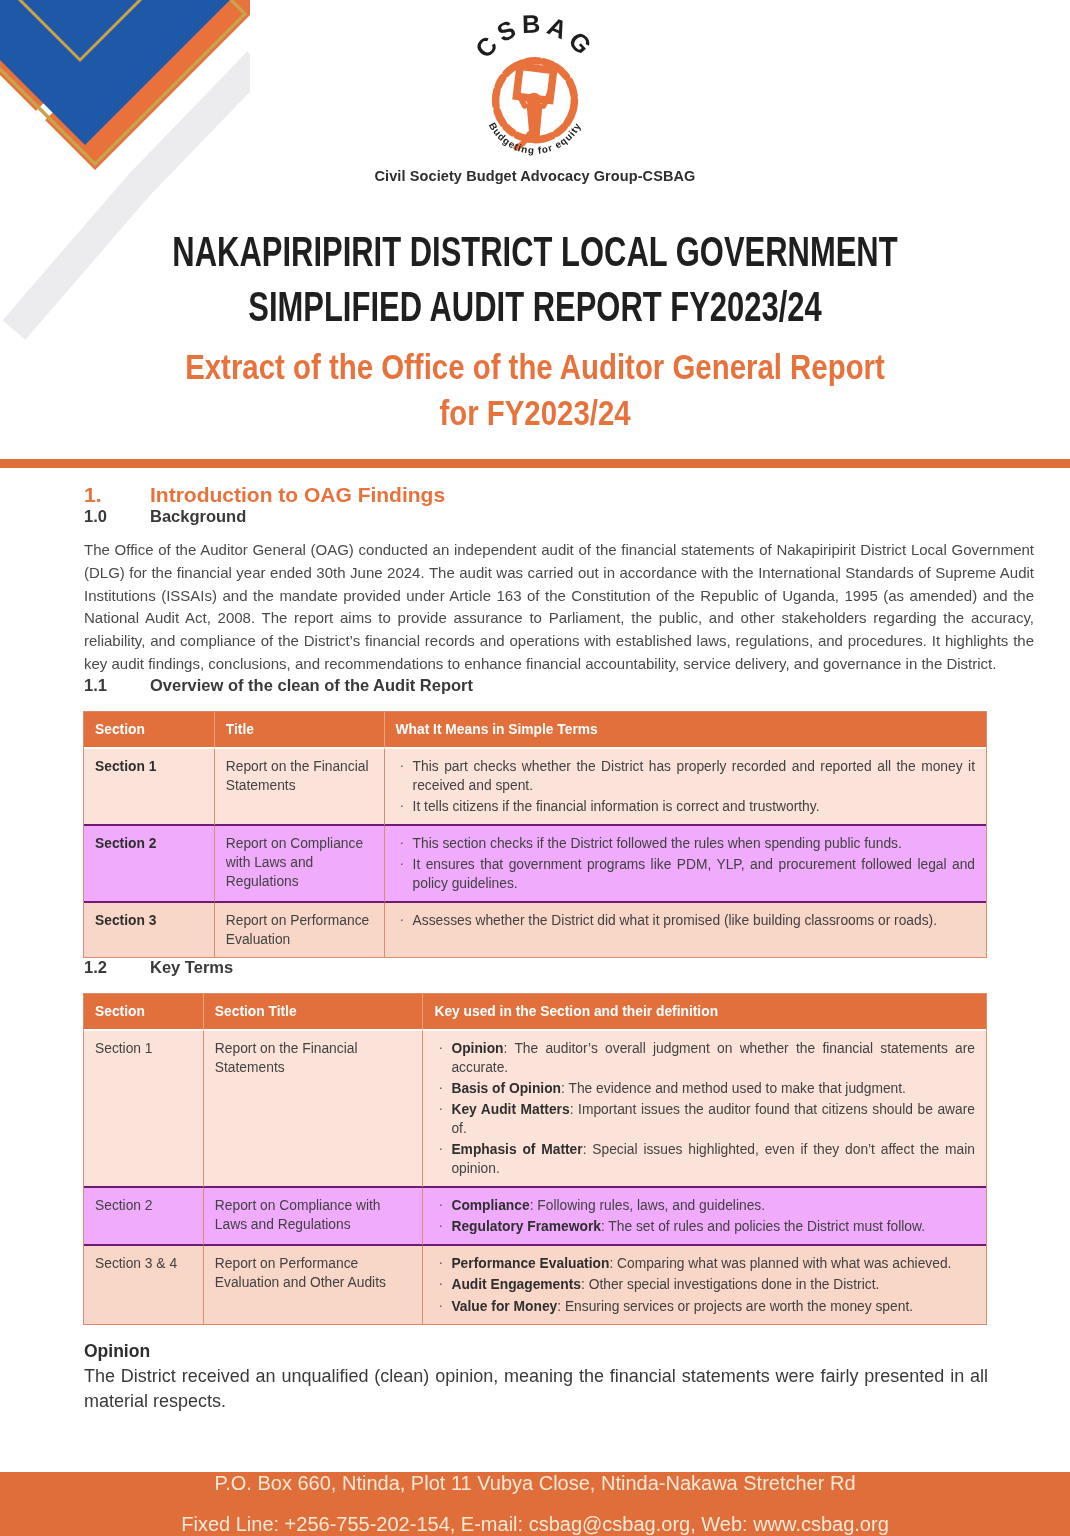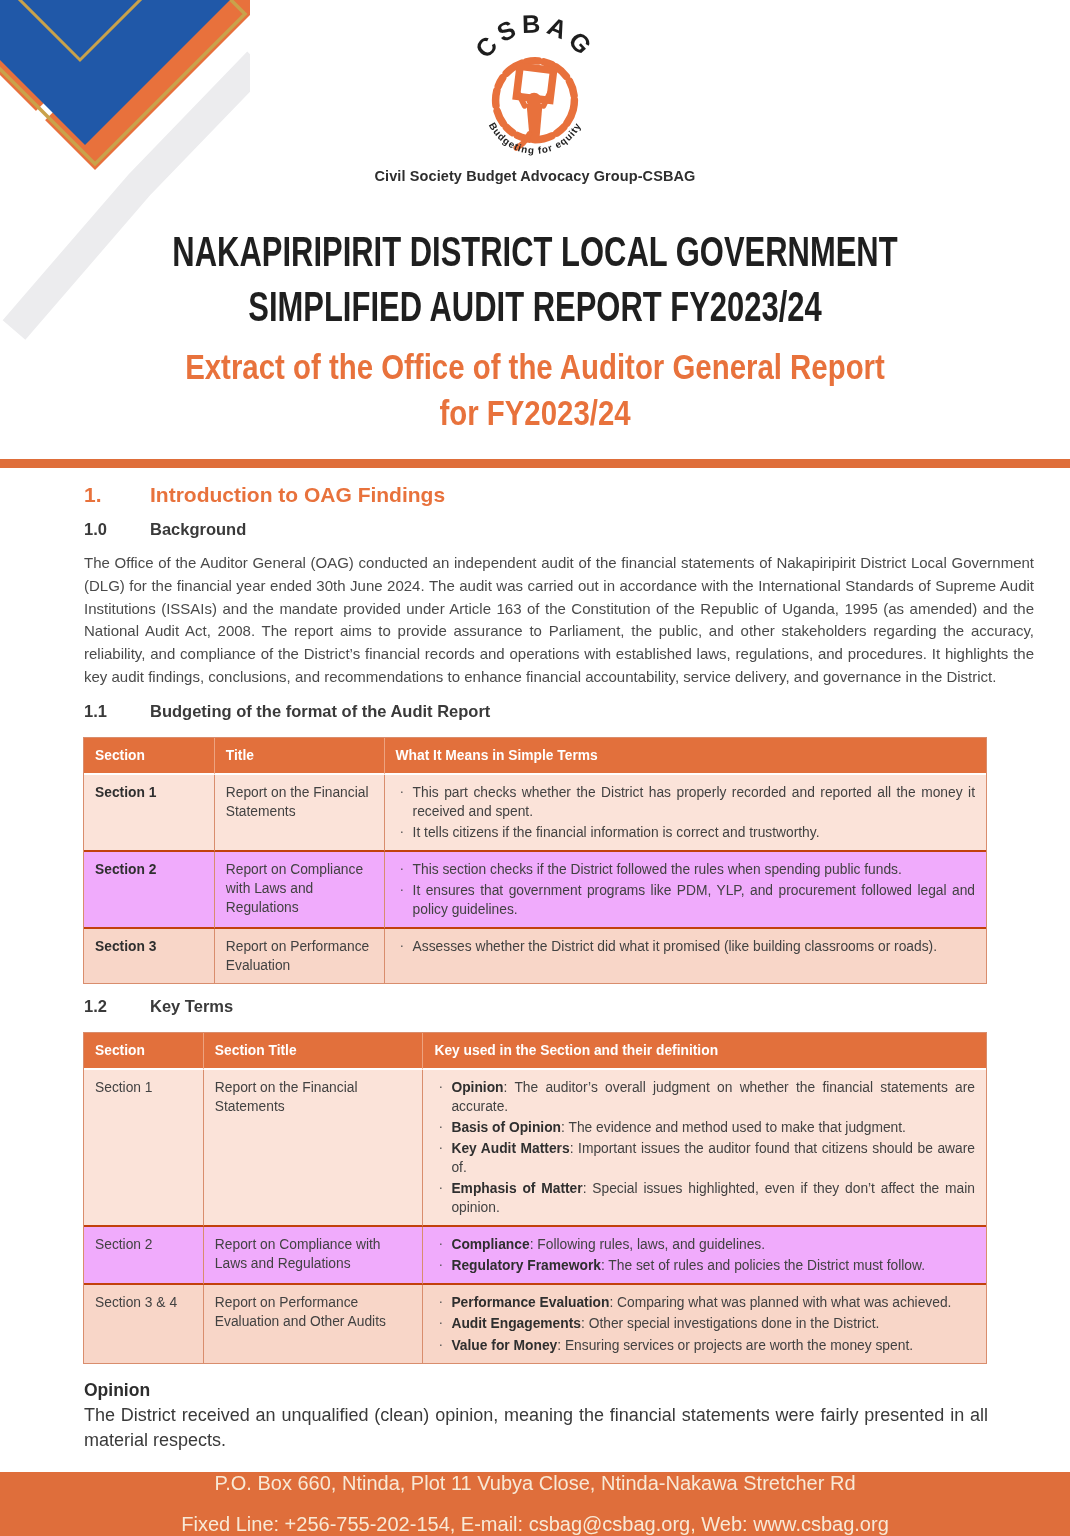--- a/index.html
+++ b/index.html
@@ -31,35 +31,35 @@
     font-size:35px; font-weight:bold; line-height:1.3;
     transform:scaleX(.84); transform-origin:50% 50%;
     white-space:nowrap;
   }
   .divider { margin-top:24px; width:100%; height:9px; background:#DF6E3A; }
 
   
   .h-row { display:flex; margin:0 84px; align-items:baseline; }
   .h-row .num { width:66px; flex:0 0 66px; }
   .section-head { margin-top:15px; color:#E8723C; font-size:21px; font-weight:bold; }
-  .sub-head { margin-top:13px; color:#3a3a3a; font-size:16.5px; font-weight:bold; }
+  .sub-head { color:#3a3a3a; font-size:16.5px; font-weight:bold; }
 
   .body-text {
     margin:13px 36px 0 84px; font-size:15px; line-height:1.52;
     color:#4a4a4a; text-align:justify;
   }
 
   
   table { width:904px; margin:16px auto 0 auto; border-collapse:separate; border-spacing:0;
           font-size:13.8px; line-height:1.38; color:#424242;
           border:1px solid #d98d6d; background:#fff; }
   th { background:#E2703C; color:#fff; font-weight:bold; text-align:left;
        padding:8px 11px; border-right:1px solid #eda37f; border-bottom:2px solid #fff; }
   th:last-child { border-right:none; }
-  td { vertical-align:top; padding:8px 11px; border-right:1px solid #d98d6d; border-bottom:2px solid #c2410c; }
+  td { vertical-align:top; padding:8px 11px; border-right:1px solid #d98d6d; border-bottom:2px solid #701a75; }
   td:last-child { border-right:none; }
   tr:last-child td { border-bottom:none; }
   tr.pink  td { background:#FBE3D9; }
   tr.pink2 td { background:#F8D6C8; }
   tr.blue  td { background:#f0abfc; }
   td.sec-bold { font-weight:bold; color:#2f2f2f; }
   .bullets { display:flex; flex-direction:column; gap:2px; }
   .bullet { position:relative; padding-left:17px; text-align:justify; }
   .bullet::before { content:"·"; position:absolute; left:4px; top:-1px; color:#555; }
   .bullet strong { color:#2f2f2f; }
@@ -132,21 +132,21 @@
   </div>
 
   <div class="h-row sub-head">
     <span class="num">1.0</span>
     <span>Background</span>
   </div>
   <p class="body-text">The Office of the Auditor General (OAG) conducted an independent audit of the financial statements of Nakapiripirit District Local Government (DLG) for the financial year ended 30th June 2024. The audit was carried out in accordance with the International Standards of Supreme Audit Institutions (ISSAIs) and the mandate provided under Article 163 of the Constitution of the Republic of Uganda, 1995 (as amended) and the National Audit Act, 2008. The report aims to provide assurance to Parliament, the public, and other stakeholders regarding the accuracy, reliability, and compliance of the District’s financial records and operations with established laws, regulations, and procedures. It highlights the key audit findings, conclusions, and recommendations to enhance financial accountability, service delivery, and governance in the District.</p>
 
   <div class="h-row sub-head">
     <span class="num">1.1</span>
-    <span>Budgeting of the format of the Audit Report</span>
+    <span>Overview of the clean of the Audit Report</span>
   </div>
 
   <table>
     <colgroup>
         <col style="width:131px">
         <col style="width:170px">
         <col style="width:603px">
       </colgroup>
     <thead>
       <tr>

